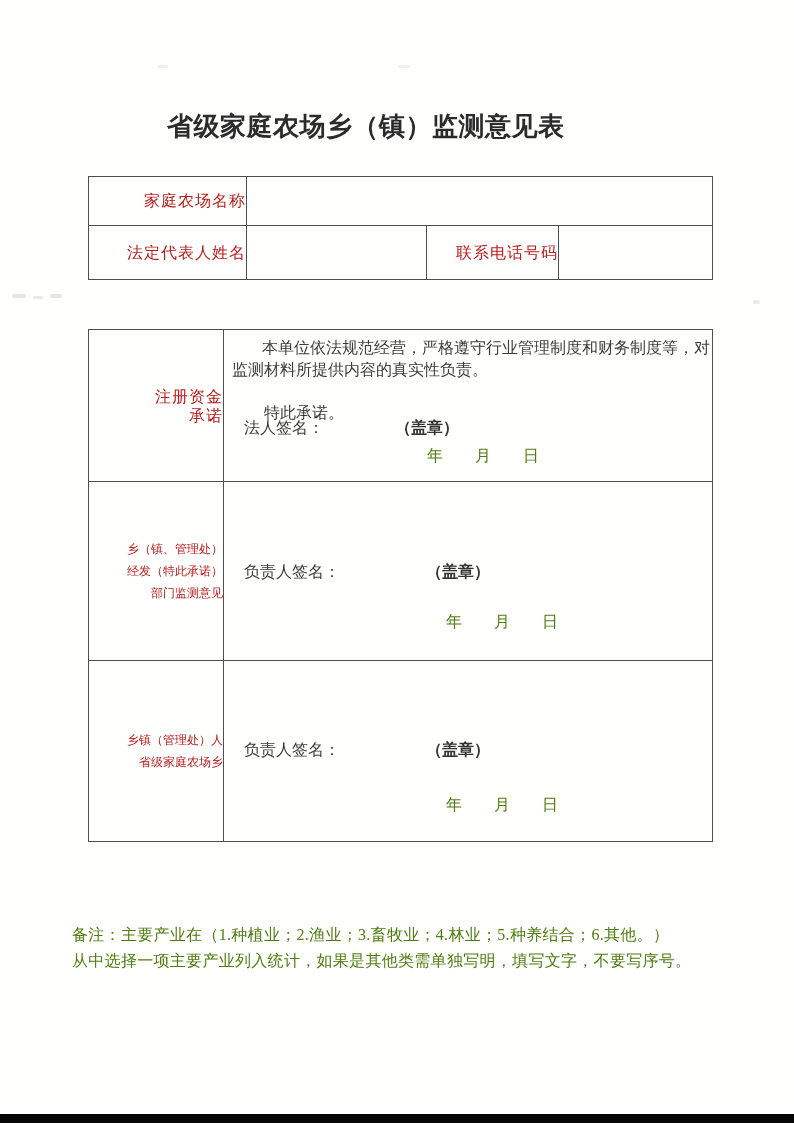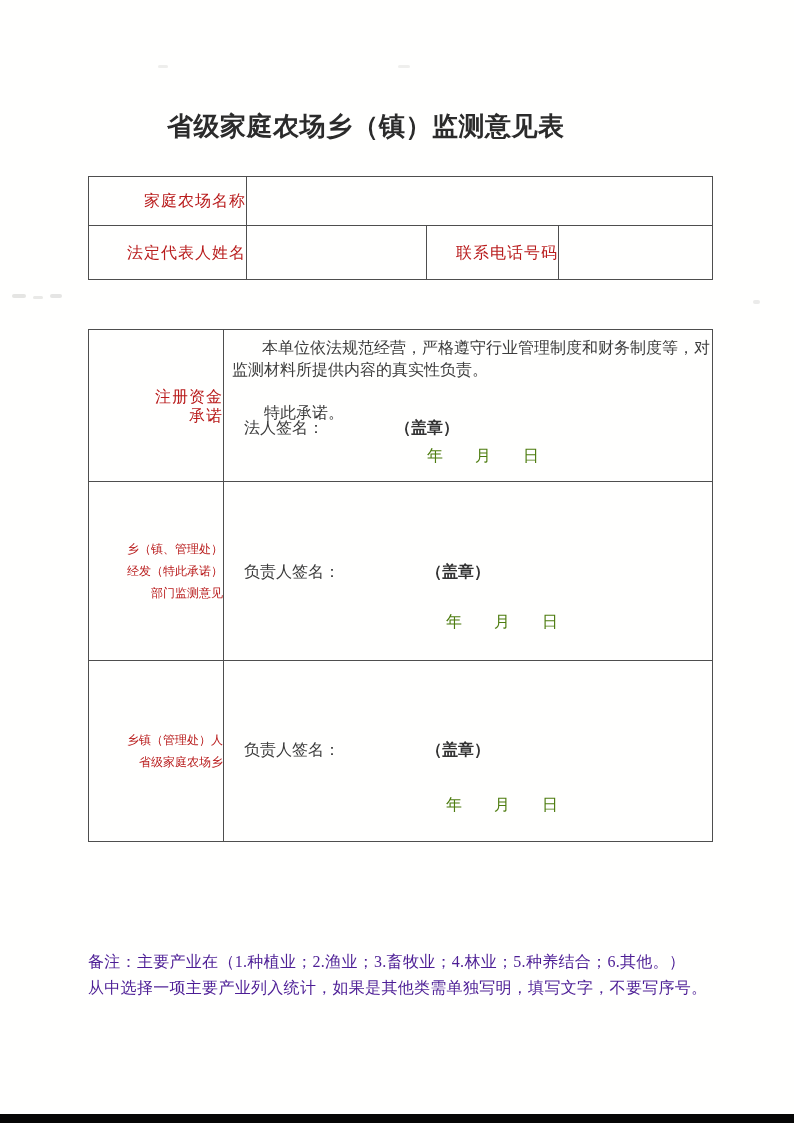--- a/index.html
+++ b/index.html
@@ -34,22 +34,22 @@
   .h-gov    { height:180px; }
   .statement {
     position:absolute; left:8px; top:7px; width:481px;
     font-size:16px; line-height:22px; text-indent:30px; color:#3c3c3c;
   }
   .closing  { position:absolute; left:40px; top:73px; font-size:16px; }
   .signline { position:absolute; font-size:16px; white-space:nowrap;margin-left:12px; }
   .seal { font-weight:bold; color:#333; }
   .dateline { position:absolute; font-size:16px; white-space:nowrap; color:#4d7c0f; }
   .note {
-    position:absolute; left:88px; top:922px; width:640px;
-    font-size:16px; line-height:26px; color:#4c1d95; letter-spacing:0.3px;margin-top:27px;
+    position:absolute; left:72px; top:922px; width:640px;
+    font-size:16px; line-height:26px; color:#4d7c0f; letter-spacing:0.3px;
   }
   .scan-bar {
     position:absolute; left:0; top:1114px; width:794px; height:9px;
     background:#060606;
   }
   .smudge { position:absolute; border-radius:2px; }
   .sm1 { left:12px;  top:294px; width:14px; height:4px; background:#cfcfcc; opacity:.55; }
   .sm2 { left:33px;  top:296px; width:10px; height:3px; background:#d3d3d0; opacity:.5; }
   .sm3 { left:50px;  top:294px; width:12px; height:4px; background:#cccccA; opacity:.5; }
   .sm4 { left:753px; top:300px; width:7px;  height:4px; background:#d8d8d5; opacity:.5; }

